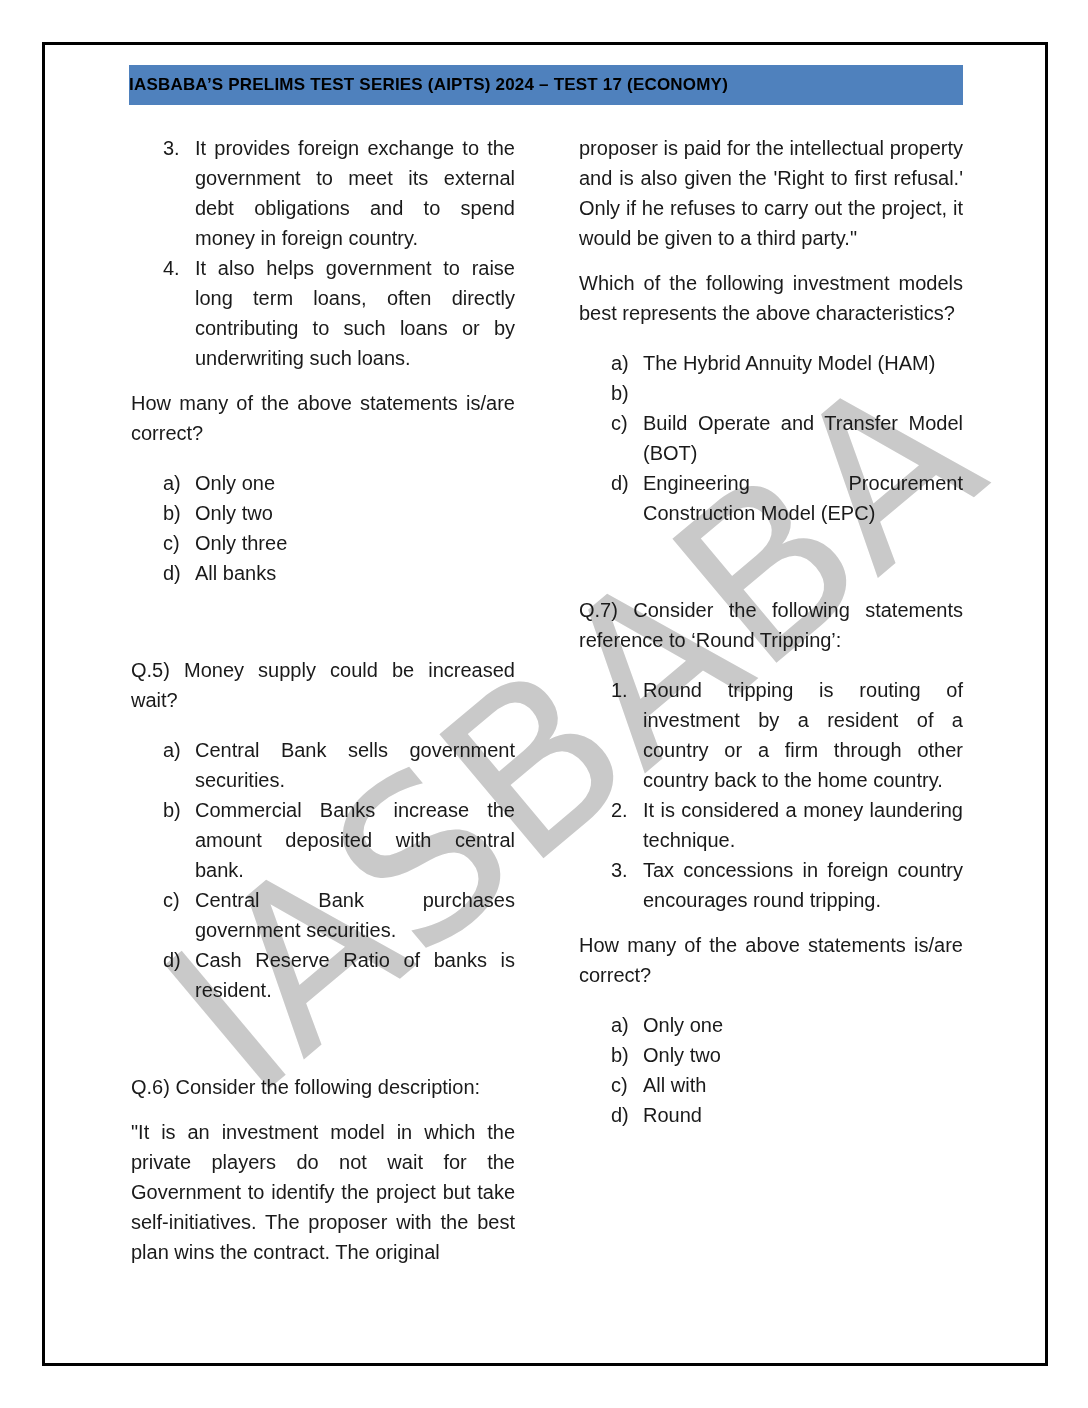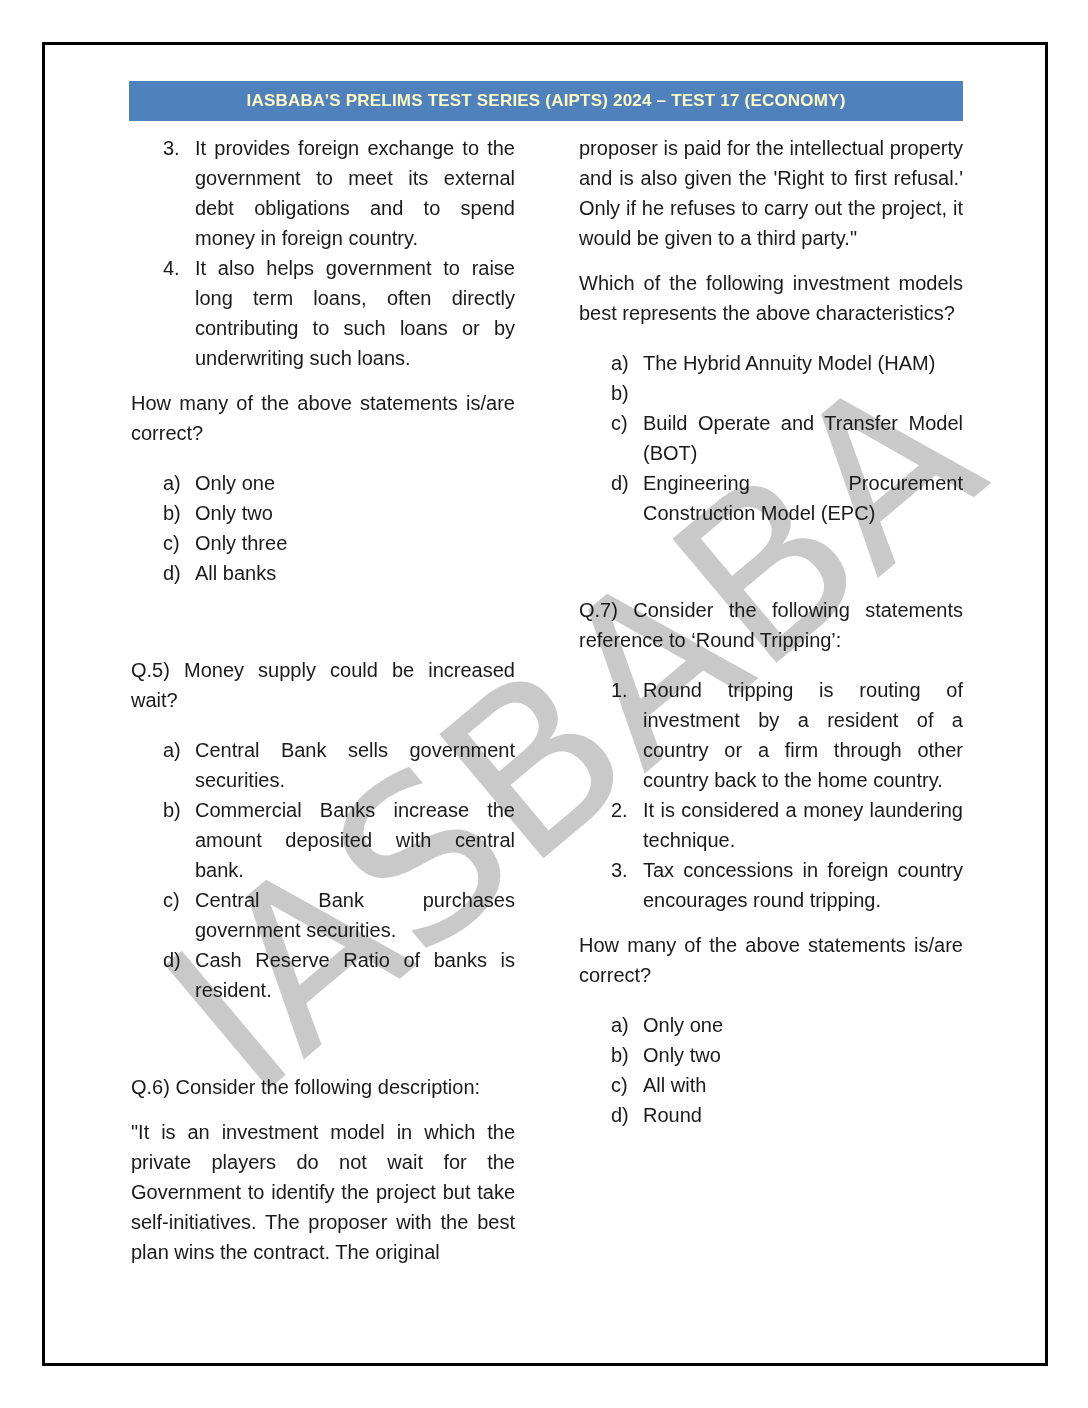--- a/index.html
+++ b/index.html
@@ -1,21 +1,21 @@
 <!DOCTYPE html>
 <html><head>
 <meta charset="utf-8">
 <style>
   html,body{margin:0;padding:0;background:#ffffff;width:1088px;height:1408px;
     font-family:"Liberation Sans",sans-serif;-webkit-font-smoothing:antialiased;}
   .page{position:absolute;left:42px;top:42px;width:1000px;height:1318px;
     border:3px solid #000;background:#fff;overflow:hidden;}
-  .banner{position:absolute;left:84px;top:36px;width:834px;height:40px;
-    background:#4f81bd;color:#fef9c3;font-weight:bold;font-size:17px;
-    line-height:40px;text-align:center;letter-spacing:.2px;z-index:2;}
+  .banner{position:absolute;left:84px;top:20px;width:834px;height:40px;
+    background:#4f81bd;color:#000000;font-weight:bold;font-size:17px;
+    line-height:40px;text-align:left;letter-spacing:.2px;z-index:2;}
   .watermark{position:absolute;left:528px;top:688px;z-index:0;
     transform:translate(-50%,-50%) rotate(-40deg);
     font-family:"DejaVu Sans",sans-serif;font-size:222px;font-weight:normal;
     color:#c9c9c9;white-space:nowrap;user-select:none;}
   .content{position:absolute;left:86px;top:88px;width:832px;display:flex;
     gap:64px;z-index:1;}
   .col{width:384px;font-size:20px;line-height:30px;color:#1a1a1a;}
   p{margin:0;text-align:justify;}
   .li{display:flex;padding-left:32px;}
   .marker{width:32px;flex-shrink:0;}

